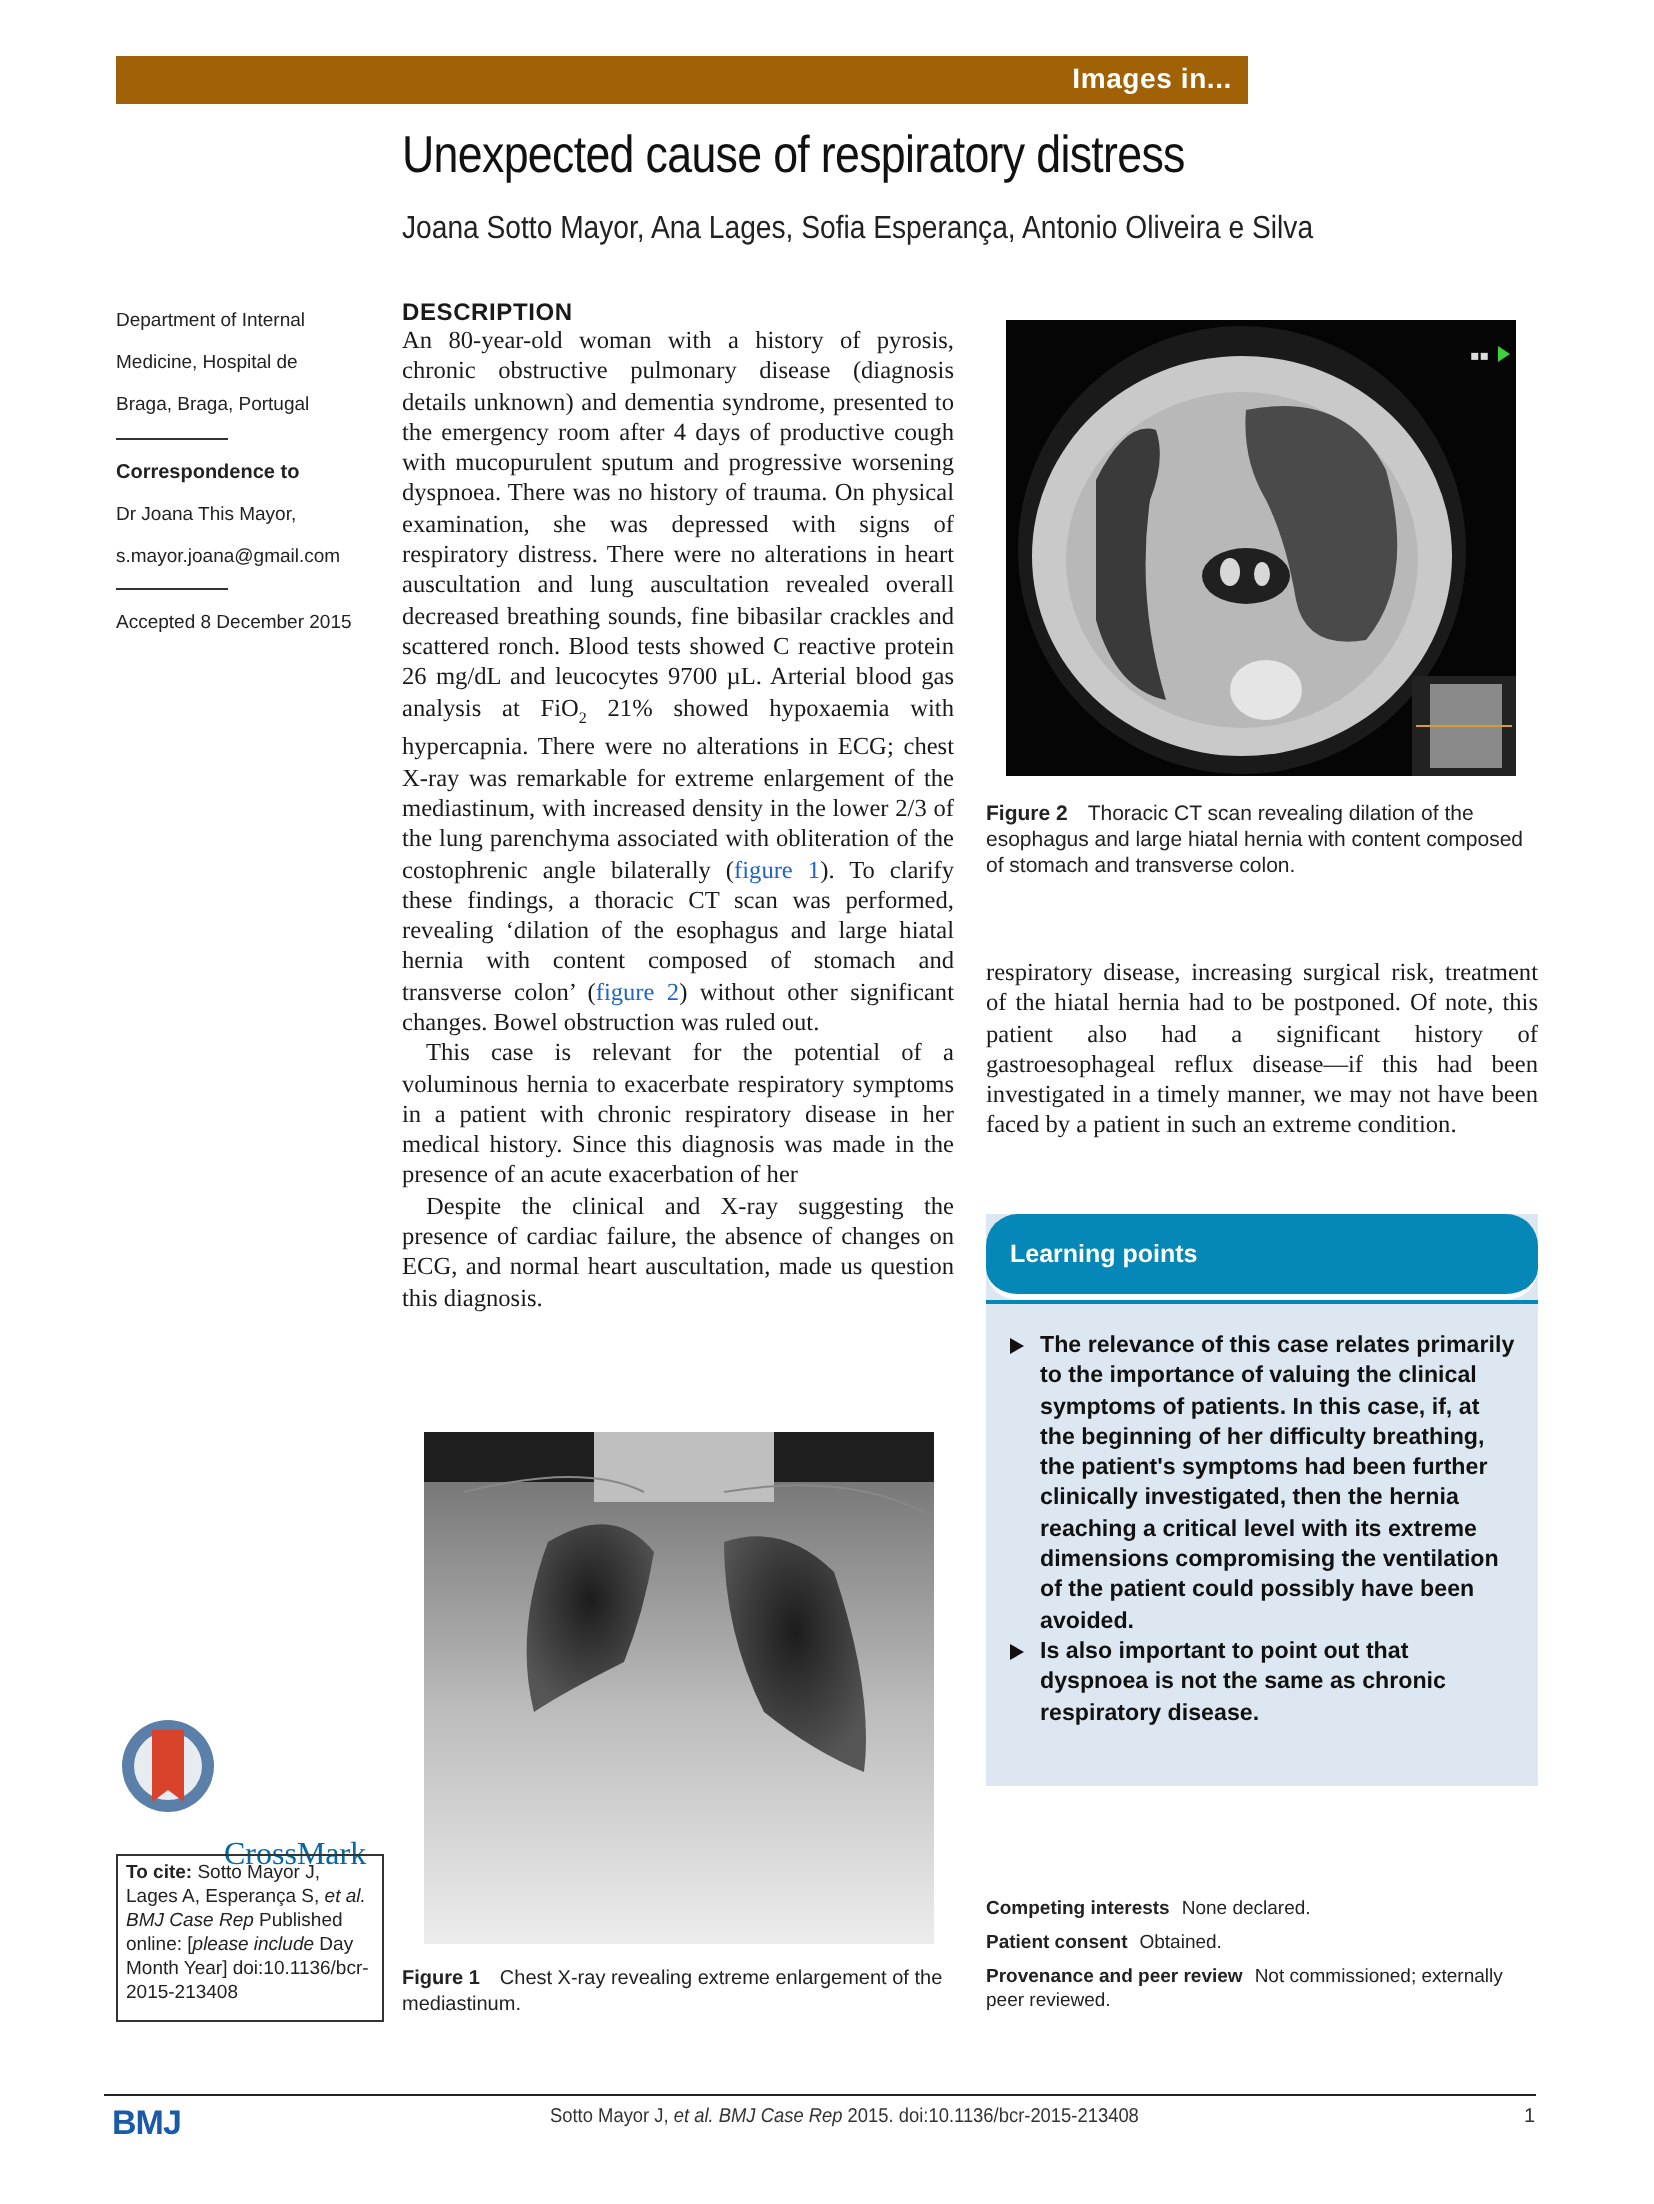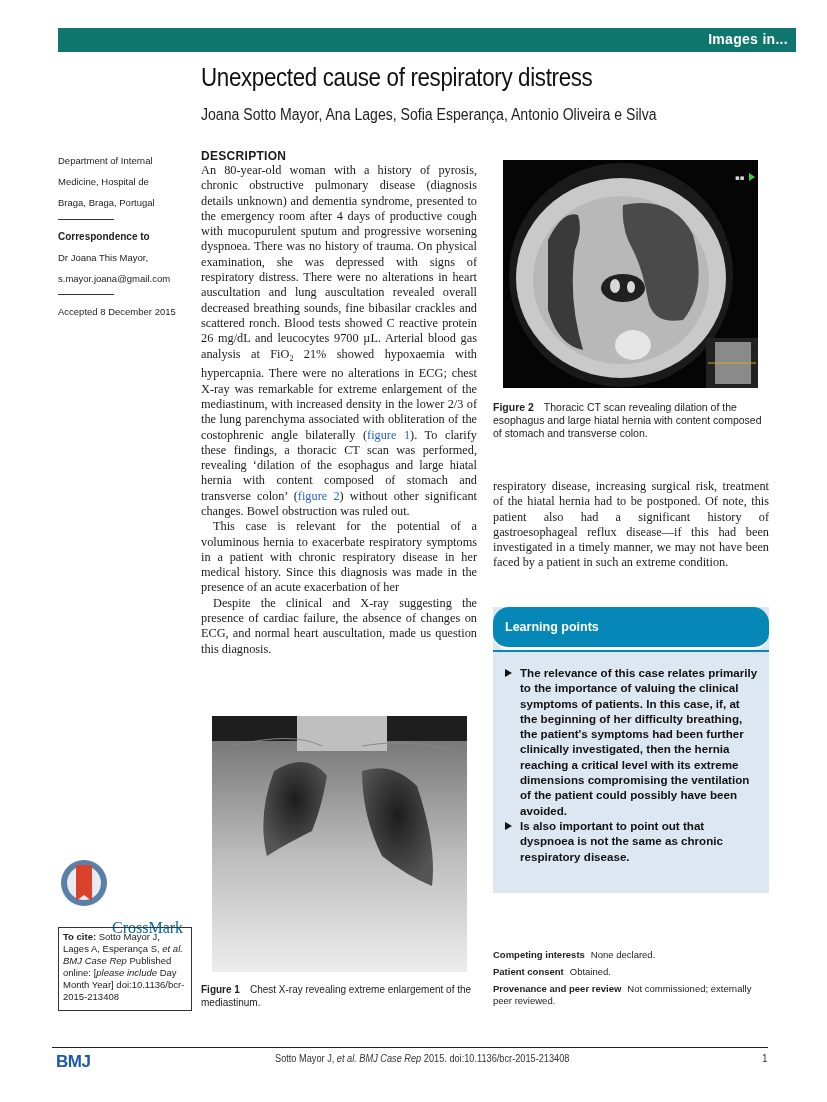--- a/index.html
+++ b/index.html
@@ -1,20 +1,20 @@
 <!DOCTYPE html>
 <html><head>
 <meta charset="utf-8">
 <style>
   html, body { margin: 0; padding: 0; background: #ffffff; }
   body { width: 827px; height: 1102px; position: relative; overflow: hidden; color: #1a1a1a; }
   .sans { font-family: "Liberation Sans", "DejaVu Sans", sans-serif; }
   .serif { font-family: "Liberation Serif", "DejaVu Serif", serif; }
 
-  .banner { position: absolute; left: 58px; top: 28px; width: 738px; height: 24px; background: #0f766e; }
+  .banner { position: absolute; left: 58px; top: 28px; width: 566px; height: 24px; background: #a16207; }
   .banner-label { position: absolute; right: 8px; top: 3px; color: #fff; font-size: 14px; font-weight: bold; letter-spacing: 0.3px; }
 
   .title { position: absolute; left: 201px; top: 62px; font-size: 26px; font-weight: normal; color: #111; letter-spacing: -0.4px; transform: scaleX(0.86); transform-origin: left top; white-space: nowrap; }
   .authors { position: absolute; left: 201px; top: 106px; font-size: 16px; color: #222; transform: scaleX(0.88); transform-origin: left top; white-space: nowrap; }
 
   .sidebar { position: absolute; left: 58px; top: 150px; width: 118px; font-size: 9.5px; line-height: 21px; color: #222; }
   .sidebar .block { margin-bottom: 6px; }
   .sidebar .rule { width: 56px; border-top: 1px solid #333; margin: 5px 0 6px 0; }
   .sidebar .heading { font-weight: bold; font-size: 10px; }
 

